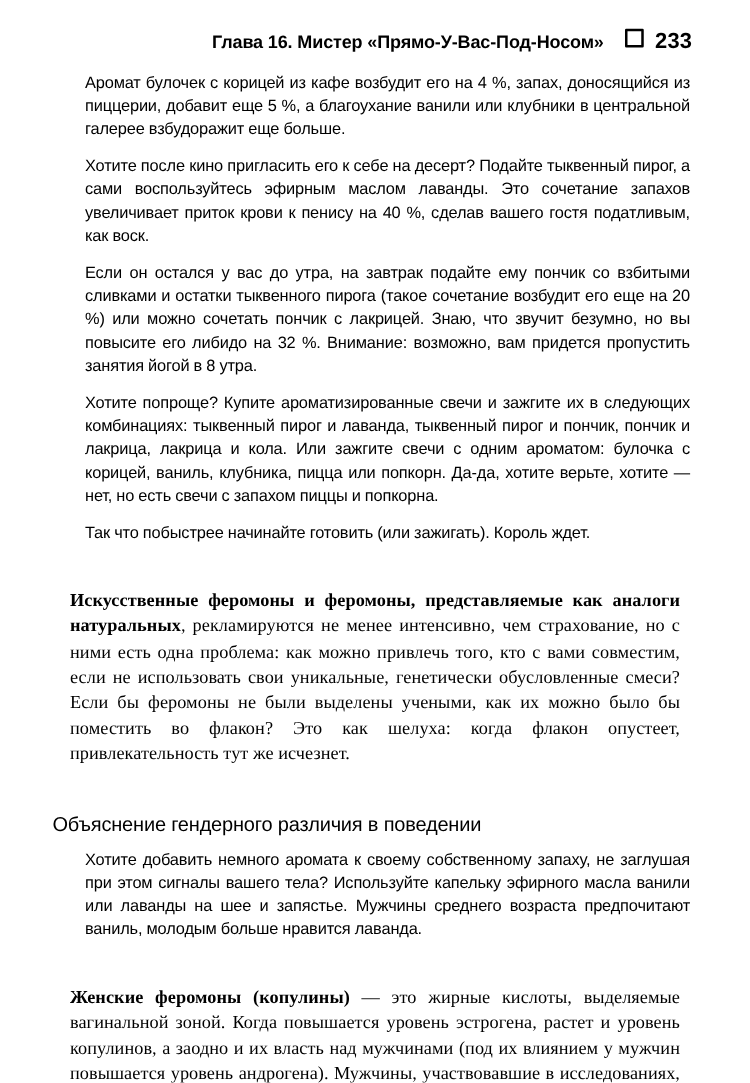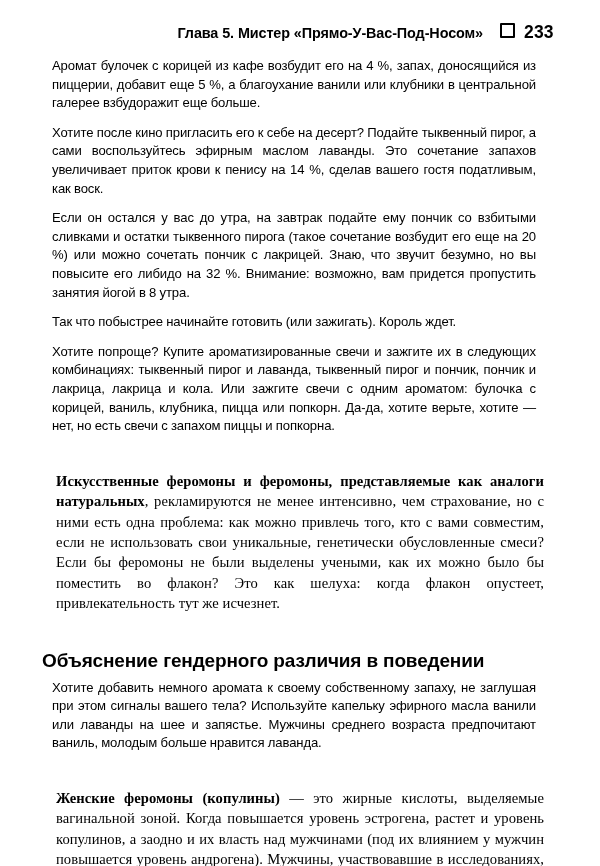--- a/index.html
+++ b/index.html
@@ -62,21 +62,21 @@
   
   .content {
     position: absolute;
     top: 57px;
     left: 42px;
     width: 516px;
   }
 
   
   .sans-block {
-    margin-left: 10px;
+    margin-left: 26px;
     width: 484px;
   }
   .sans-block p {
     font-family: "Liberation Sans", sans-serif;
     font-size: 13.1px;
     line-height: 18.6px;
     text-align: justify;
     margin: 0 0 11px 0;
     letter-spacing: -0.12px;
     word-spacing: -0.2px;
@@ -93,52 +93,52 @@
     margin: 14px;
     letter-spacing: 0.05px;
   }
   .serif-para b {
     font-weight: 700;
   }
 
   
   .subhead {
     font-family: "Liberation Sans", sans-serif;
-    font-size: 19px;
-    font-weight: 700;
+    font-size: 16px;
+    font-weight: 400;
     line-height: 19px;
     margin: 0;
     letter-spacing: -0.15px;
   }
 
   
   .gap-before-serif { height: 21px; }
   .gap-before-subhead { height: 23px; }
   .gap-after-subhead { height: 9px; }
   .gap-before-serif2 { height: 21px; }
 </style>
 </head>
 <body>
 
 <div class="page">
 
   <div class="running-head">
-    <span class="chapter-title">Глава 5. Мистер «Прямо-У-Вас-Под-Носом»</span>
+    <span class="chapter-title">Глава 16. Мистер «Прямо-У-Вас-Под-Носом»</span>
     <span class="head-sep"></span>
     <span class="page-number">233</span>
   </div>
 
   <div class="content">
 
     <div class="sans-block">
       <p>Аромат булочек с корицей из кафе возбудит его на 4 %, запах, доносящийся из пиццерии, добавит еще 5 %, а благоухание ванили или клубники в центральной галерее взбудоражит еще больше.</p>
-      <p>Хотите после кино пригласить его к себе на десерт? Подайте тыквенный пирог, а сами воспользуйтесь эфирным маслом лаванды. Это сочетание запахов увеличивает приток крови к пенису на 14 %, сделав вашего гостя податливым, как воск.</p>
+      <p>Хотите после кино пригласить его к себе на десерт? Подайте тыквенный пирог, а сами воспользуйтесь эфирным маслом лаванды. Это сочетание запахов увеличивает приток крови к пенису на 40 %, сделав вашего гостя податливым, как воск.</p>
       <p>Если он остался у вас до утра, на завтрак подайте ему пончик со взбитыми сливками и остатки тыквенного пирога (такое сочетание возбудит его еще на 20 %) или можно сочетать пончик с лакрицей. Знаю, что звучит безумно, но вы повысите его либидо на 32 %. Внимание: возможно, вам придется пропустить занятия йогой в 8 утра.</p>
+      <p>Хотите попроще? Купите ароматизированные свечи и зажгите их в следующих комбинациях: тыквенный пирог и лаванда, тыквенный пирог и пончик, пончик и лакрица, лакрица и кола. Или зажгите свечи с одним ароматом: булочка с корицей, ваниль, клубника, пицца или попкорн. Да-да, хотите верьте, хотите — нет, но есть свечи с запахом пиццы и попкорна.</p>
       <p>Так что побыстрее начинайте готовить (или зажигать). Король ждет.</p>
-      <p>Хотите попроще? Купите ароматизированные свечи и зажгите их в следующих комбинациях: тыквенный пирог и лаванда, тыквенный пирог и пончик, пончик и лакрица, лакрица и кола. Или зажгите свечи с одним ароматом: булочка с корицей, ваниль, клубника, пицца или попкорн. Да-да, хотите верьте, хотите — нет, но есть свечи с запахом пиццы и попкорна.</p>
     </div>
 
     <div class="gap-before-serif"></div>
 
     <p class="serif-para"><b>Искусственные феромоны и феромоны, представляемые как аналоги натуральных</b><span>, рекламируются не менее интенсивно, чем страхование, но с ними есть одна проблема: как можно привлечь того, кто с вами совместим, если не использовать свои уникальные, генетически обусловленные смеси? Если бы феромоны не были выделены учеными, как их можно было бы поместить во флакон? Это как шелуха: когда флакон опустеет, привлекательность тут же исчезнет.</span></p>
 
     <div class="gap-before-subhead"></div>
 
     <h2 class="subhead">Объяснение гендерного различия в поведении</h2>
 

